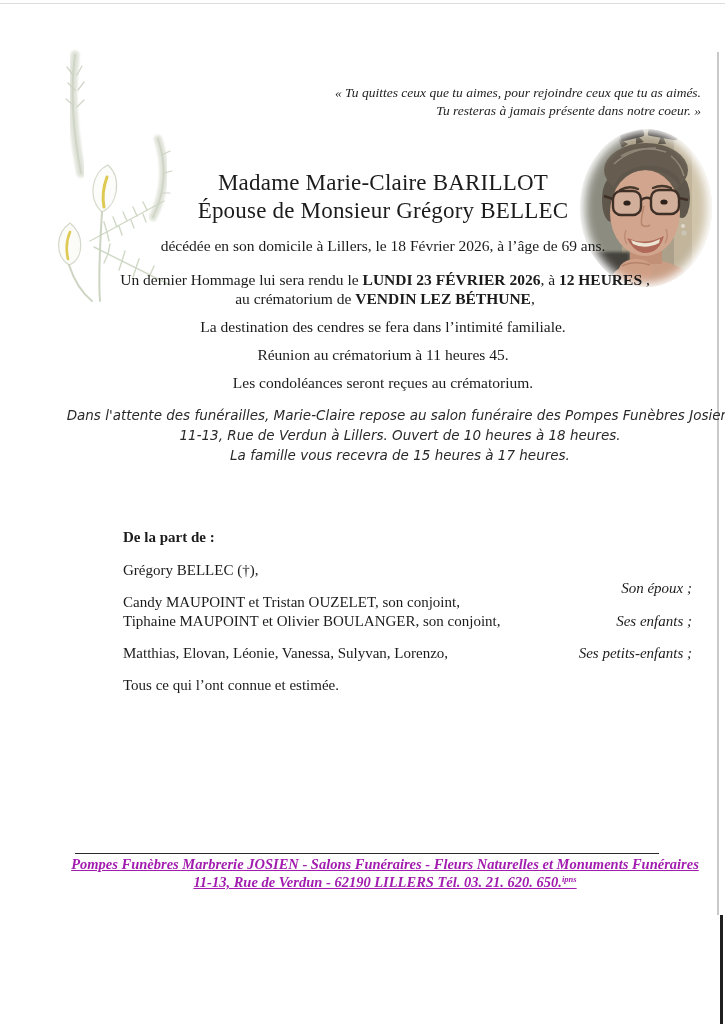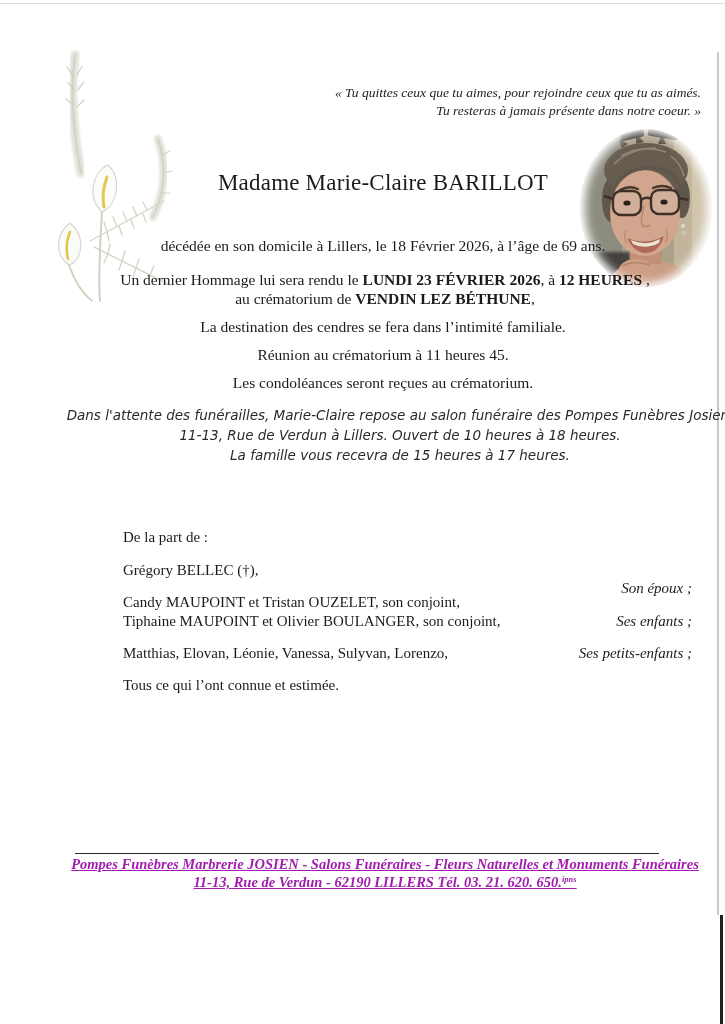--- a/index.html
+++ b/index.html
@@ -32,21 +32,21 @@
     font-family:"DejaVu Sans", sans-serif; font-style:italic;
     font-size:13.5px; color:#2a2a2a;
   }
   .rep1 { left:400px; top:407px; }
   .rep2 { left:400px; top:427px; }
   .rep3 { left:400px; top:447px; }
 
   .fam { font-size:15px; }
   .fam-left { left:123px; }
   .rel { position:absolute; right:33px; font-style:italic; font-size:15px; white-space:pre; }
-  .fh   { top:529px; }
+  .fh   { top:529px;font-weight:bold; }
   .f1   { top:562px; }
   .f2a  { top:594px; }
   .f2b  { top:613px; }
   .f3   { top:645px; }
   .f4   { top:677px; }
   .r1 { top:580px; }
   .r2 { top:613px; }
   .r3 { top:645px; }
 
   .footer-rule {
@@ -199,20 +199,21 @@
       <ellipse cx="70" cy="82" rx="71" ry="85" fill="none" stroke="#ffffff" stroke-width="20" filter="url(#pb5)"></ellipse>
     </svg>
   </div>
 
   <div class="quote">
     <div>« Tu quittes ceux que tu aimes, pour rejoindre ceux que tu as aimés.</div>
     <div>Tu resteras à jamais présente dans notre coeur. »</div>
   </div>
 
   <div class="abs ctr title-line t1">Madame Marie-Claire BARILLOT</div>
+  <div class="abs ctr title-line t2">Épouse de Monsieur Grégory BELLEC</div>
   <div class="abs ctr body-line death">décédée en son domicile à Lillers, le 18 Février 2026, à l’âge de 69 ans.</div>
 
   <div class="abs ctr body-line hom1"><span>Un dernier Hommage lui sera rendu le </span><span class="b">LUNDI 23 FÉVRIER 2026</span><span>, à </span><span class="b">12 HEURES</span><span> ,</span></div>
   <div class="abs ctr body-line hom2"><span>au crématorium de </span><span class="b">VENDIN LEZ BÉTHUNE</span><span>,</span></div>
   <div class="abs ctr body-line ashes">La destination des cendres se fera dans l’intimité familiale.</div>
   <div class="abs ctr body-line meet">Réunion au crématorium à 11 heures 45.</div>
   <div class="abs ctr body-line cond">Les condoléances seront reçues au crématorium.</div>
 
   <div class="abs ctr repose rep1">Dans l'attente des funérailles, Marie-Claire repose au salon funéraire des Pompes Funèbres Josien,</div>
   <div class="abs ctr repose rep2">11-13, Rue de Verdun à Lillers. Ouvert de 10 heures à 18 heures.</div>

